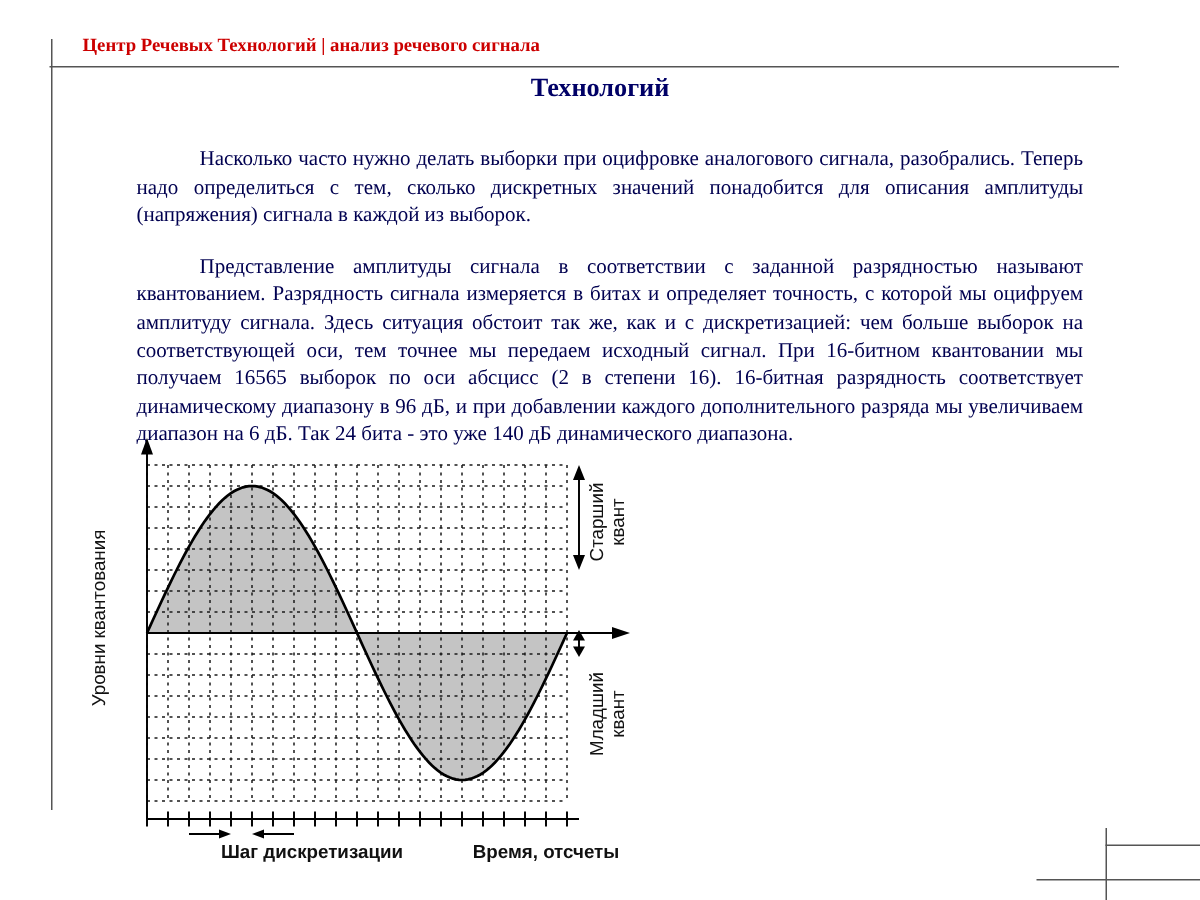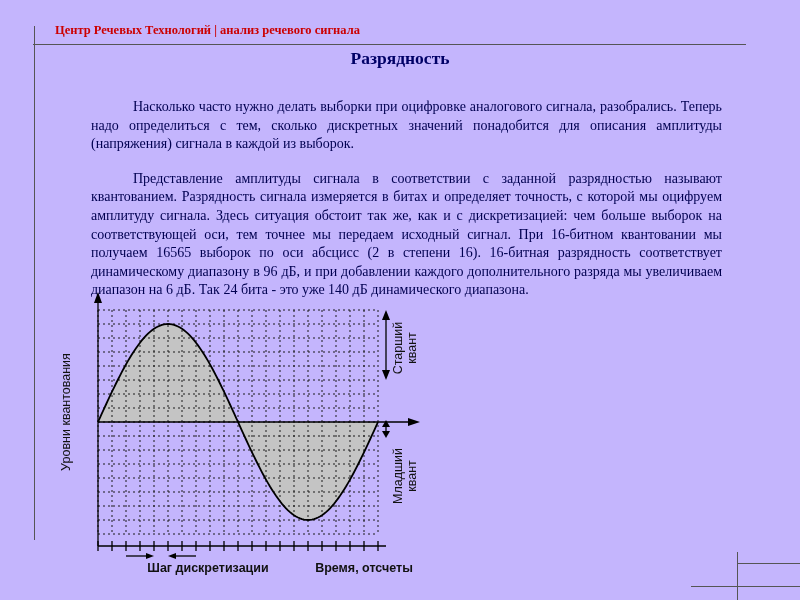--- a/index.html
+++ b/index.html
@@ -1,17 +1,17 @@
 <!DOCTYPE html>
 <html><head>
 <meta charset="utf-8">
 <style>
   html,body{margin:0;padding:0;background:#888;}
   .slide{
-    position:relative;width:800px;height:600px;background:#c4b5fd;
+    position:relative;width:800px;height:600px;background:#ffffff;
     overflow:hidden;font-family:"Liberation Serif","DejaVu Serif",serif;
   }
   .rule{position:absolute;background:#555;}
   .vline-left{left:34px;top:26px;width:1px;height:514px;}
   .hline-top{left:33px;top:44px;width:713px;height:1px;}
   .corner-v{left:737px;top:552px;width:1px;height:48px;}
   .corner-h1{left:737px;top:563px;width:63px;height:1px;}
   .corner-h2{left:691px;top:586px;width:109px;height:1px;}
   .header-brand{
     position:absolute;left:55px;top:23px;
@@ -37,21 +37,21 @@
 </style>
 </head>
 <body>
 
 <div class="slide">
 
   <div class="rule vline-left"></div>
   <div class="header-brand">Центр Речевых Технологий | анализ речевого сигнала</div>
   <div class="rule hline-top"></div>
 
-  <h1 class="title">Разрядность</h1>
+  <h1 class="title">Технологий</h1>
 
   <div class="body-text">
     <p>Насколько часто нужно делать выборки при оцифровке аналогового сигнала, разобрались. Теперь надо определиться с тем, сколько дискретных значений понадобится для описания амплитуды (напряжения) сигнала в каждой из выборок.</p>
     <p>Представление амплитуды сигнала в соответствии с заданной разрядностью называют квантованием. Разрядность сигнала измеряется в битах и определяет точность, с которой мы оцифруем амплитуду сигнала. Здесь ситуация обстоит так же, как и с дискретизацией: чем больше выборок на соответствующей оси, тем точнее мы передаем исходный сигнал. При 16-битном квантовании мы получаем 16565 выборок по оси абсцисс (2 в степени 16). 16-битная разрядность соответствует динамическому диапазону в 96 дБ, и при добавлении каждого дополнительного разряда мы увеличиваем диапазон на 6 дБ. Так 24 бита - это уже 140 дБ динамического диапазона.</p>
   </div>
 
   <svg class="diagram" id="qdiag" width="430" height="292" viewBox="0 0 430 292">
     <g id="geom">
         <path d="M42 132 L42 132.0 L44 127.6 L46 123.2 L48 118.8 L50 114.5 L52 110.2 L54 105.9 L56 101.7 L58 97.6 L60 93.5 L62 89.5 L64 85.6 L66 81.7 L68 78.0 L70 74.4 L72 70.9 L74 67.5 L76 64.3 L78 61.2 L80 58.2 L82 55.4 L84 52.7 L86 50.2 L88 47.9 L90 45.7 L92 43.7 L94 41.9 L96 40.2 L98 38.8 L100 37.5 L102 36.5 L104 35.6 L106 34.9 L108 34.4 L110 34.1 L112 34.0 L114 34.1 L116 34.4 L118 34.9 L120 35.6 L122 36.5 L124 37.5 L126 38.8 L128 40.2 L130 41.9 L132 43.7 L134 45.7 L136 47.9 L138 50.2 L140 52.7 L142 55.4 L144 58.2 L146 61.2 L148 64.3 L150 67.5 L152 70.9 L154 74.4 L156 78.0 L158 81.7 L160 85.6 L162 89.5 L164 93.5 L166 97.6 L168 101.7 L170 105.9 L172 110.2 L174 114.5 L176 118.8 L178 123.2 L180 127.6 L182 132.0 L184 136.4 L186 140.8 L188 145.2 L190 149.5 L192 153.8 L194 158.1 L196 162.3 L198 166.4 L200 170.5 L202 174.5 L204 178.4 L206 182.3 L208 186.0 L210 189.6 L212 193.1 L214 196.5 L216 199.7 L218 202.8 L220 205.8 L222 208.6 L224 211.3 L226 213.8 L228 216.1 L230 218.3 L232 220.3 L234 222.1 L236 223.8 L238 225.2 L240 226.5 L242 227.5 L244 228.4 L246 229.1 L248 229.6 L250 229.9 L252 230.0 L254 229.9 L256 229.6 L258 229.1 L260 228.4 L262 227.5 L264 226.5 L266 225.2 L268 223.8 L270 222.1 L272 220.3 L274 218.3 L276 216.1 L278 213.8 L280 211.3 L282 208.6 L284 205.8 L286 202.8 L288 199.7 L290 196.5 L292 193.1 L294 189.6 L296 186.0 L298 182.3 L300 178.4 L302 174.5 L304 170.5 L306 166.4 L308 162.3 L310 158.1 L312 153.8 L314 149.5 L316 145.2 L318 140.8 L320 136.4 L322 132.0 L322 132 Z" fill="#c4c4c4" stroke="none"></path>
         <line x1="42" y1="20" x2="42" y2="244" class="dash"></line>

